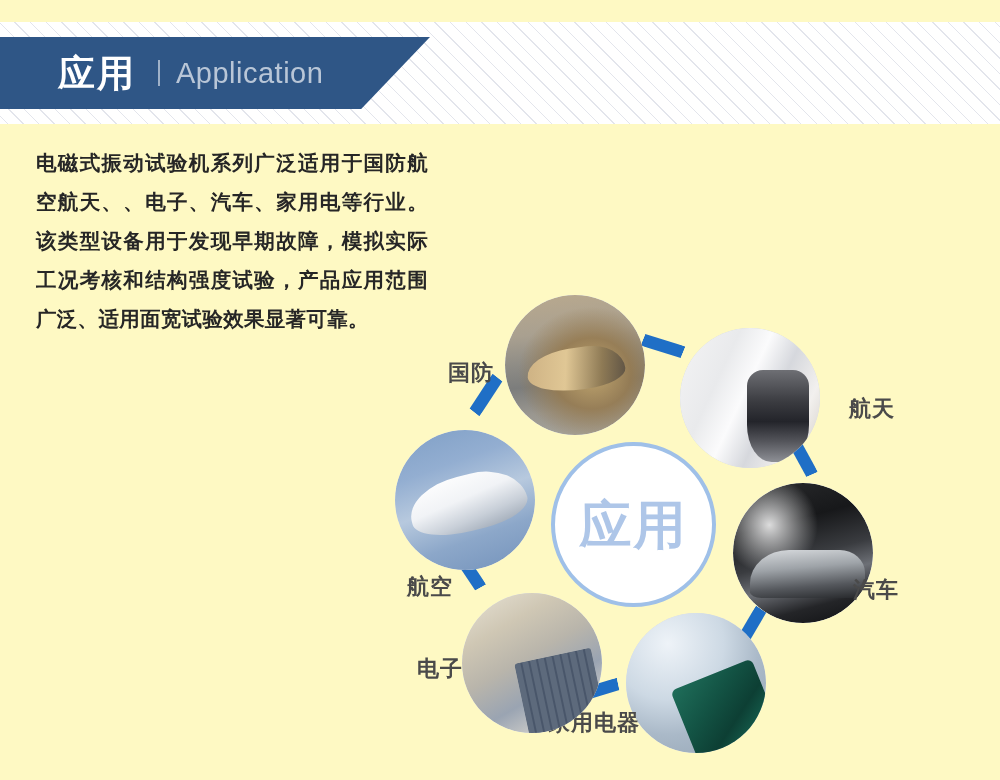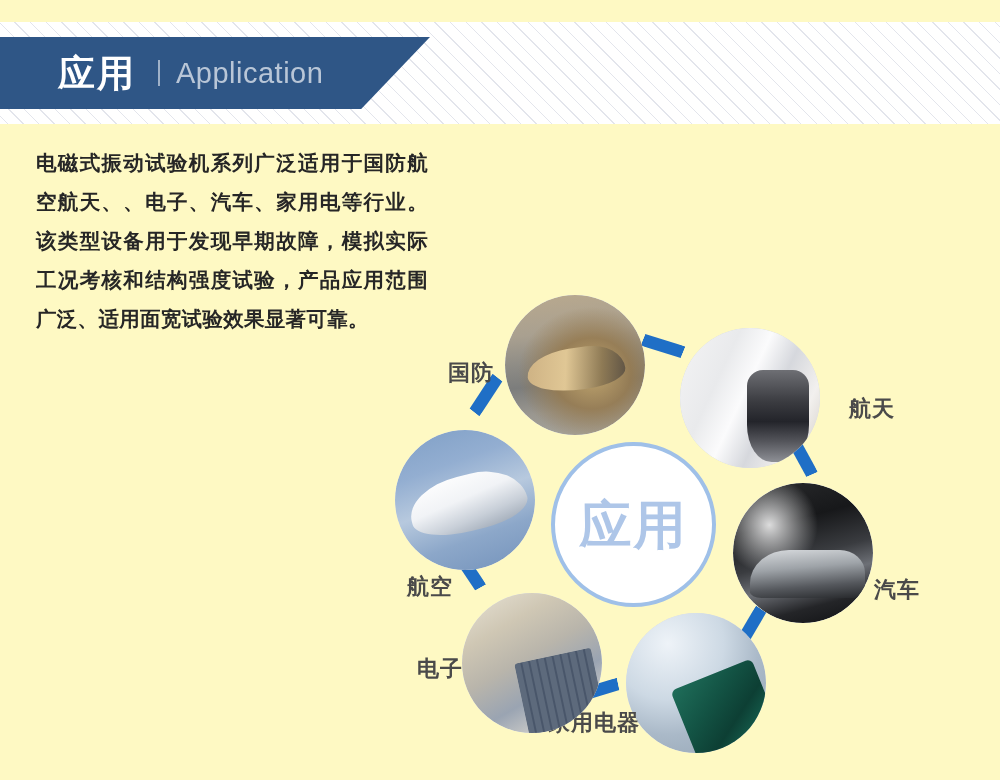--- a/index.html
+++ b/index.html
@@ -149,21 +149,21 @@
   }
 
   
   .node-defense   { left: 135px; top: 5px; }
   .lbl-defense    { left: 78px;  top: 68px; }
 
   .node-aerospace { left: 310px; top: 38px; }
   .lbl-aerospace  { left: 479px; top: 104px; }
 
   .node-auto      { left: 363px; top: 193px; }
-  .lbl-auto       { left: 504px; top: 285px; }
+  .lbl-auto       { left: 483px; top: 285px; }
 
   .node-appliance { left: 256px; top: 323px; }
   .lbl-appliance  { left: 178px; top: 418px; }
 
   .node-elec      { left: 92px;  top: 303px; }
   .lbl-elec       { left: 47px;  top: 364px; }
 
   .node-aviation  { left: 25px;  top: 140px; }
   .lbl-aviation   { left: 9px;   top: 282px; margin-left: 28px; }
 

